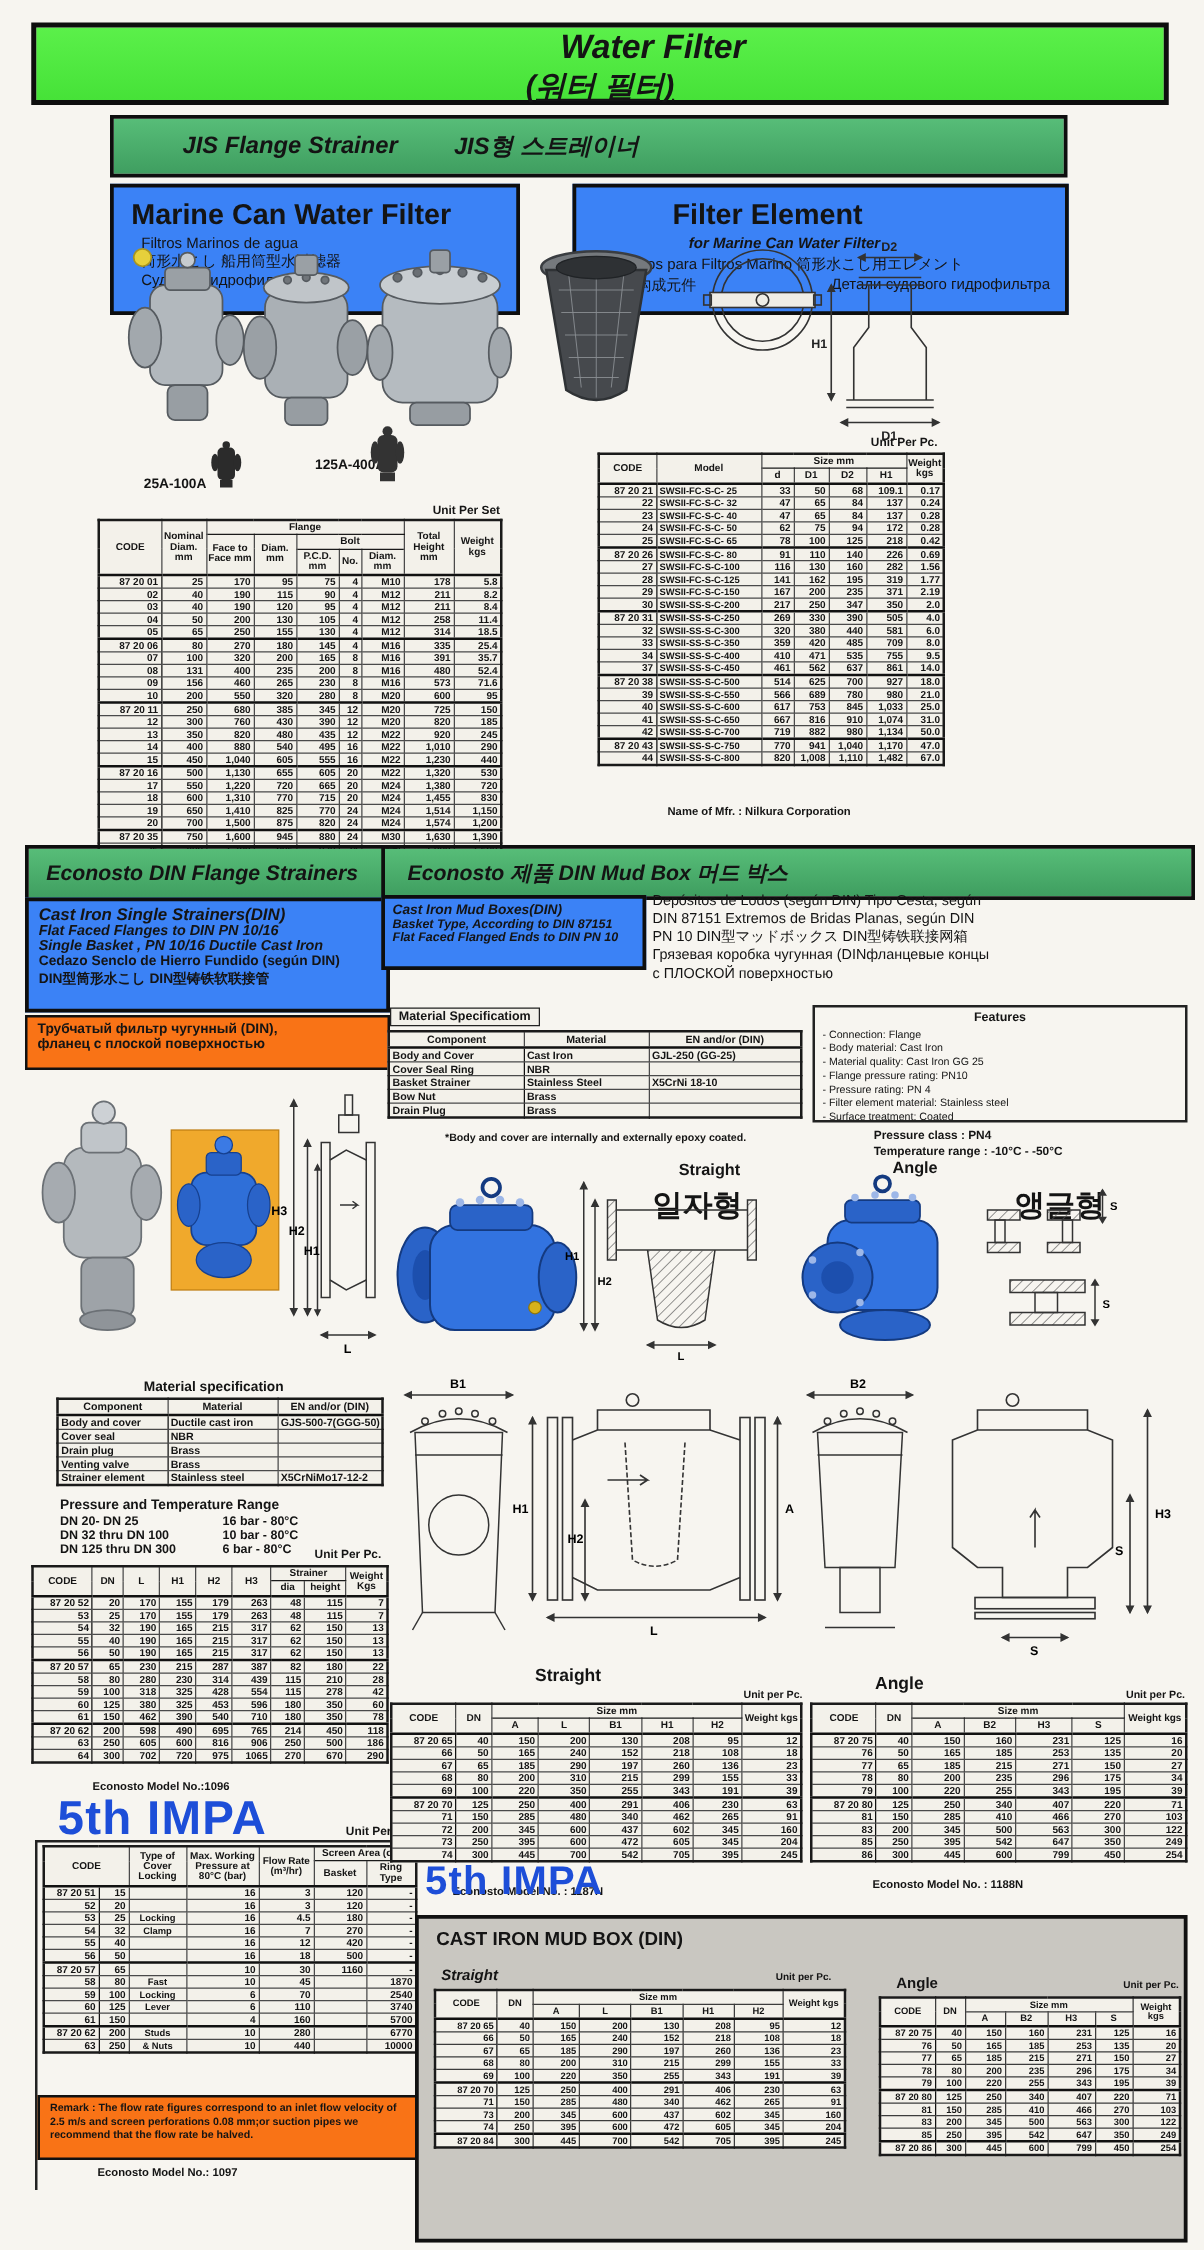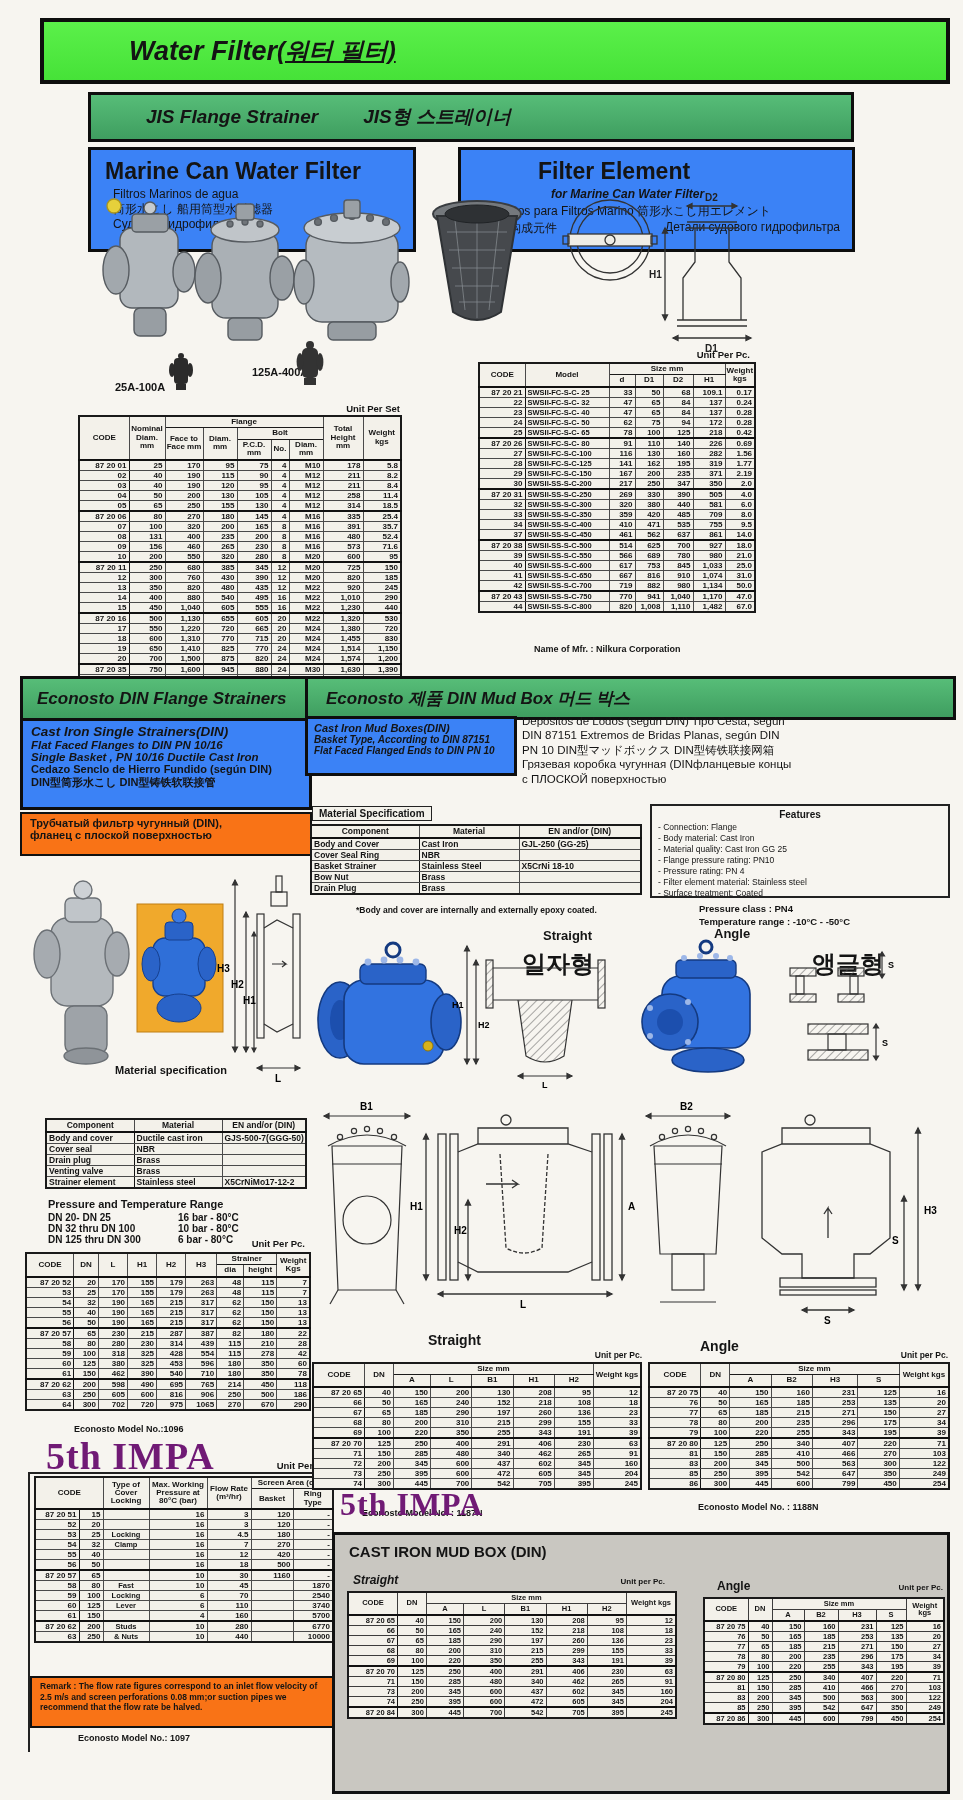--- a/index.html
+++ b/index.html
@@ -38,30 +38,30 @@
   .t-impa td:nth-child(3){text-align:center;font-size:7.5px;}
   .t-bot{background:#dbd9d3;}
   .t-bot th,.t-bot td{font-size:7.5px;border-color:#3c3c3c;}
   .unit{font-size:9.5px;font-weight:bold;text-align:right;}
   .note{font-size:9px;font-weight:bold;margin-left:44px;}
   .lbl{font-weight:bold;}
   .lines div{line-height:1.25;}
   .feat-box{border:2px solid #222;background:#f7f5f0;box-sizing:border-box;padding:3px 6px;}
   .feat-box .ft{font-weight:bold;font-size:10px;text-align:center;margin-bottom:2px;}
   .feat-box div.fl{font-size:8.5px;line-height:1.3;}
-  .impa-title{font-size:38px;font-weight:800;color:#701a75;letter-spacing:1px;font-family:Liberation Serif, serif;}
+  .impa-title{font-size:38px;font-weight:800;color:#1d4ed8;letter-spacing:1px;}
   .gray-box{background:#c9c7c1;border:3px solid #111;box-sizing:border-box;}
   .frame{border-left:2px solid #222;border-top:2px solid #222;}
   .rubox{border:2px solid #111;box-sizing:border-box;padding:3px 8px;background:#f97316;}
   svg text{font-family:"Liberation Sans",sans-serif;}
 </style>
 </head>
 <body>
 
-<div class="ab title-bar" style="left:40px;top:18px;width:902px;height:58px;">
+<div class="ab title-bar" style="left:25px;top:18px;width:902px;height:58px;flex-direction:column;">
   <span class="t1">Water Filter</span>
   <span class="t2">(워터 필터)</span>
 </div>
 
 <div class="ab grn" style="left:88px;top:92px;width:760px;height:44px;">
   <span class="b1" style="margin-left:55px;">JIS  Flange Strainer</span>
   <span class="b2" style="margin-left:45px;">JIS형 스트레이너</span>
 </div>
 
 <div class="ab cyan" style="left:88px;top:147px;width:328px;height:105px;padding:4px 14px;">
@@ -805,21 +805,21 @@
       <path d="M229,76 l-2,4 h4 z M229,196 l-2,-4 h4 z" fill="#333"></path>
     <line x1="232" y1="212" x2="275" y2="212"></line>
       <path d="M232,212 l5,-2.5 v5 z M275,212 l-5,-2.5 v5 z" fill="#333"></path>
   </g>
   <text x="192" y="116" font-size="10" font-weight="bold">H3</text>
   <text x="206" y="132" font-size="10" font-weight="bold">H2</text>
   <text x="218" y="148" font-size="10" font-weight="bold">H1</text>
   <text x="250" y="226" font-size="10" font-weight="bold">L</text>
 </svg>
 
-<div class="ab lbl" style="left:115px;top:1064px;font-size:11px;">Material specification</div>
+<div class="ab lbl" style="left:115px;top:1104px;font-size:11px;">Material specification</div>
 <table class="tbl t-mat" style="left:45px;top:1118px;width:260px;">
   <colgroup>
       <col width="88">
       <col width="88">
       <col width="84">
     </colgroup>
   <thead>
     <tr>
       <th>Component</th>
       <th>Material</th>

